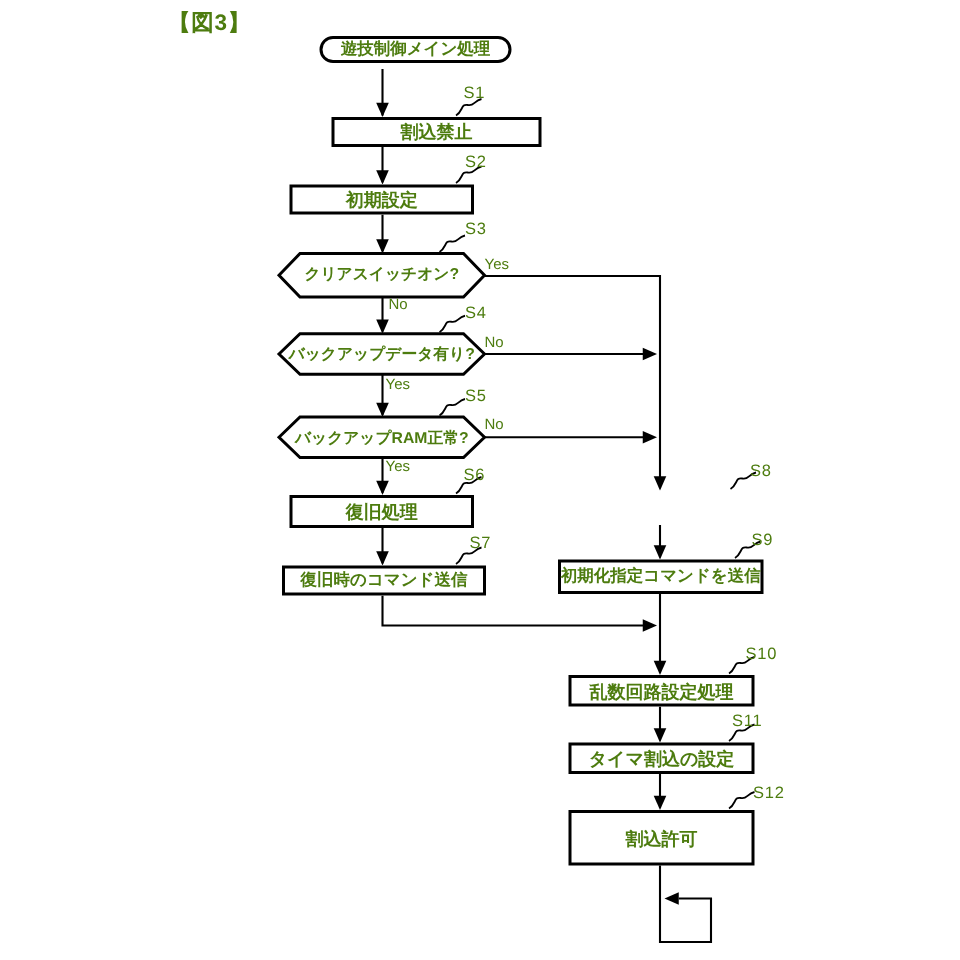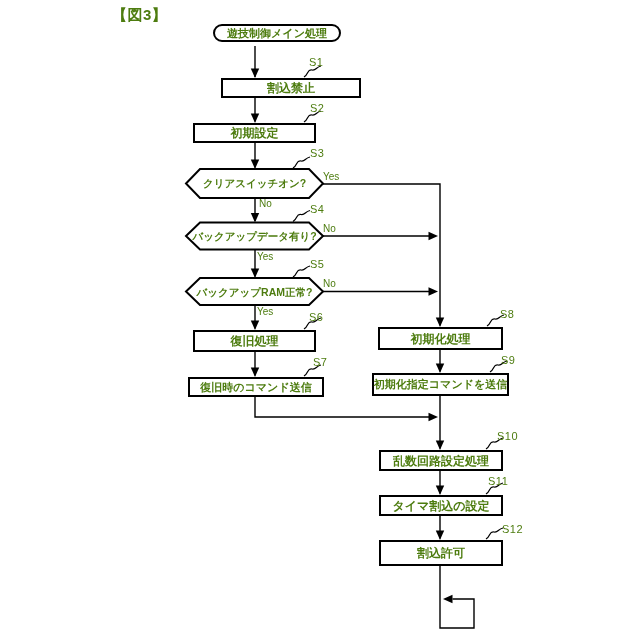--- a/index.html
+++ b/index.html
@@ -156,33 +156,30 @@
   <div class="hex-text" style="left:186px;top:170px;width:137px;height:27px;">
     <span>クリアスイッチオン?</span>
   </div>
   <div class="hex-text" style="left:186px;top:223px;width:137px;height:26px;">
     <span>バックアップデータ有り?</span>
   </div>
   <div class="hex-text" style="left:186px;top:279px;width:137px;height:26px;">
     <span>バックアップRAM正常?</span>
   </div>
 
-  <div class="node" style="left:378px;top:327px;width:125px;height:23px;">
-    <span>初期化処理</span>
-  </div>
   <div class="node small" style="left:372px;top:373px;width:137px;height:23px;">
     <span>初期化指定コマンドを送信</span>
   </div>
   <div class="node" style="left:379px;top:450px;width:124px;height:21px;">
     <span>乱数回路設定処理</span>
   </div>
   <div class="node" style="left:379px;top:495px;width:124px;height:21px;">
     <span>タイマ割込の設定</span>
   </div>
-  <div class="node" style="left:379px;top:540px;width:124px;height:26px;">
+  <div class="node" style="left:379px;top:540px;width:124px;height:37px;">
     <span>割込許可</span>
   </div>
 
   <div class="step" style="left:309px;top:57px;">S1</div>
   <div class="step" style="left:310px;top:103px;">S2</div>
   <div class="step" style="left:310px;top:148px;">S3</div>
   <div class="step" style="left:310px;top:204px;">S4</div>
   <div class="step" style="left:310px;top:259px;">S5</div>
   <div class="step" style="left:309px;top:312px;">S6</div>
   <div class="step" style="left:313px;top:357px;">S7</div>

